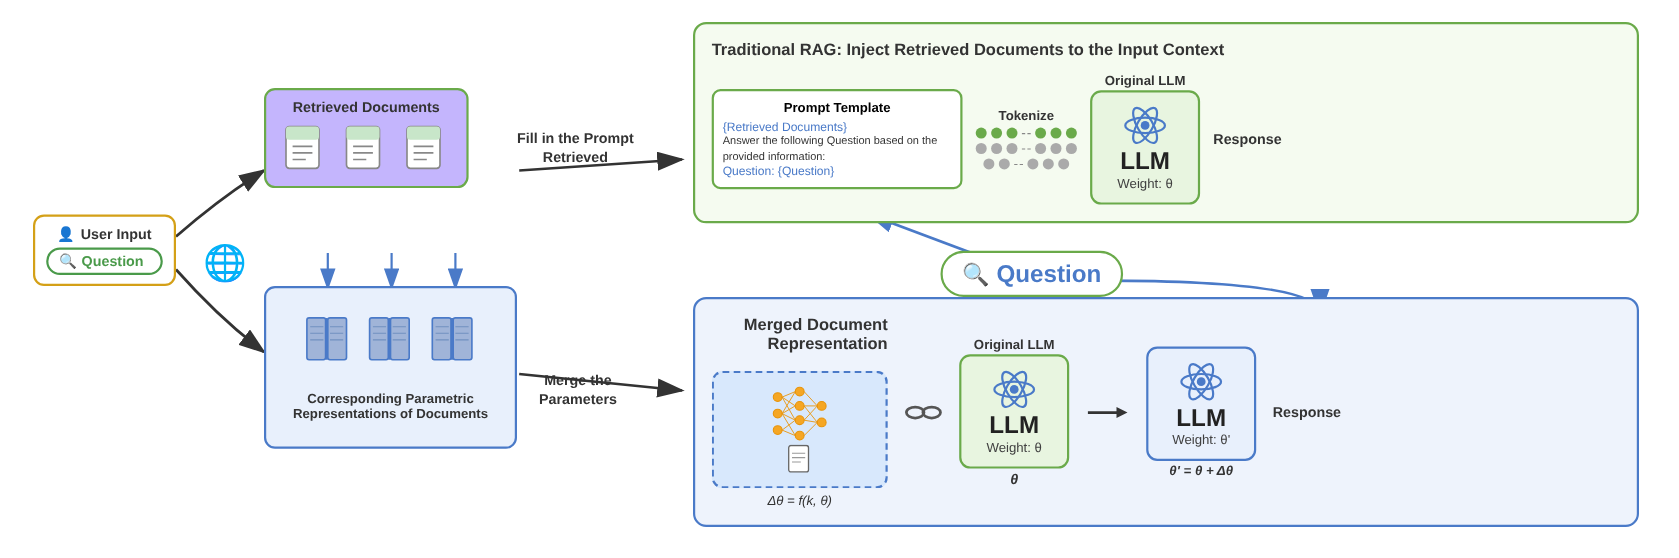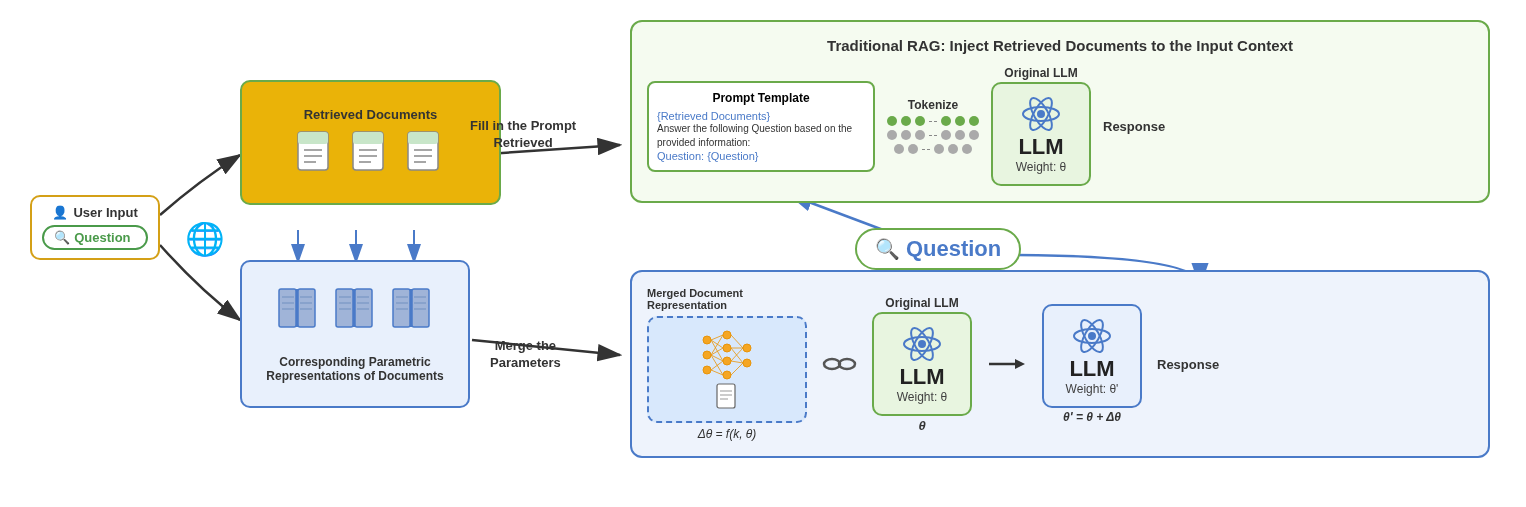--- a/index.html
+++ b/index.html
@@ -49,25 +49,25 @@
       color: #4a9a4a;
       display: flex;
       align-items: center;
       gap: 4px;
     }
     
     .retrieved-docs-box {
       position: absolute;
       left: 240px;
       top: 80px;
-      width: 261px;
+      width: 186px;
       border: 2.5px solid #6aaa4a;
       border-radius: 10px;
-      padding: 25px;
-      background: #eab308;
+      padding: 8px;
+      background: #c4b5fd;
     }
     .retrieved-docs-label {
       text-align: center;
       font-size: 13px;
       font-weight: bold;
       color: #333;
       margin-bottom: 8px;
     }
     .docs-icons {
       display: flex;
@@ -106,21 +106,21 @@
       position: absolute;
       left: 630px;
       top: 20px;
       width: 860px;
       border: 2.5px solid #6aaa4a;
       border-radius: 12px;
       padding: 15px;
       background: #f5fbf0;
     }
     .traditional-rag-title {
-      text-align: center;
+      text-align: left;
       font-size: 15px;
       font-weight: bold;
       color: #333;
       margin-bottom: 12px;
     }
     
     .prompt-template-box {
       border: 2.5px solid #6aaa4a;
       border-radius: 8px;
       padding: 8px;
@@ -507,21 +507,21 @@
 
   <div class="question-large-badge">
     <span>🔍</span>
     <span style="font-size:22px;font-weight:bold;color:#4a7ac8;">Question</span>
   </div>
 
   <div class="parametric-rag-container">
     <div class="param-inner">
 
       <div style="display:flex;flex-direction:column;">
-        <div style="font-size: 11px; font-weight: bold; color: rgb(51, 51, 51); margin-bottom: 5px; white-space: pre-line;">Merged Document
+        <div style="font-size: 15px; font-weight: bold; color: rgb(51, 51, 51); margin-bottom: 16px; white-space: pre-line; text-align: right;">Merged Document
 Representation</div>
         <div class="merged-doc-box">
 
           <svg width="60" height="55" viewBox="0 0 60 55">
             <circle cx="10" cy="12" r="4" fill="#f5a623" stroke="#e8940a" stroke-width="1"></circle>
             <circle cx="10" cy="27" r="4" fill="#f5a623" stroke="#e8940a" stroke-width="1"></circle>
             <circle cx="10" cy="42" r="4" fill="#f5a623" stroke="#e8940a" stroke-width="1"></circle>
             <circle cx="30" cy="7" r="4" fill="#f5a623" stroke="#e8940a" stroke-width="1"></circle>
             <circle cx="30" cy="20" r="4" fill="#f5a623" stroke="#e8940a" stroke-width="1"></circle>
             <circle cx="30" cy="33" r="4" fill="#f5a623" stroke="#e8940a" stroke-width="1"></circle>

